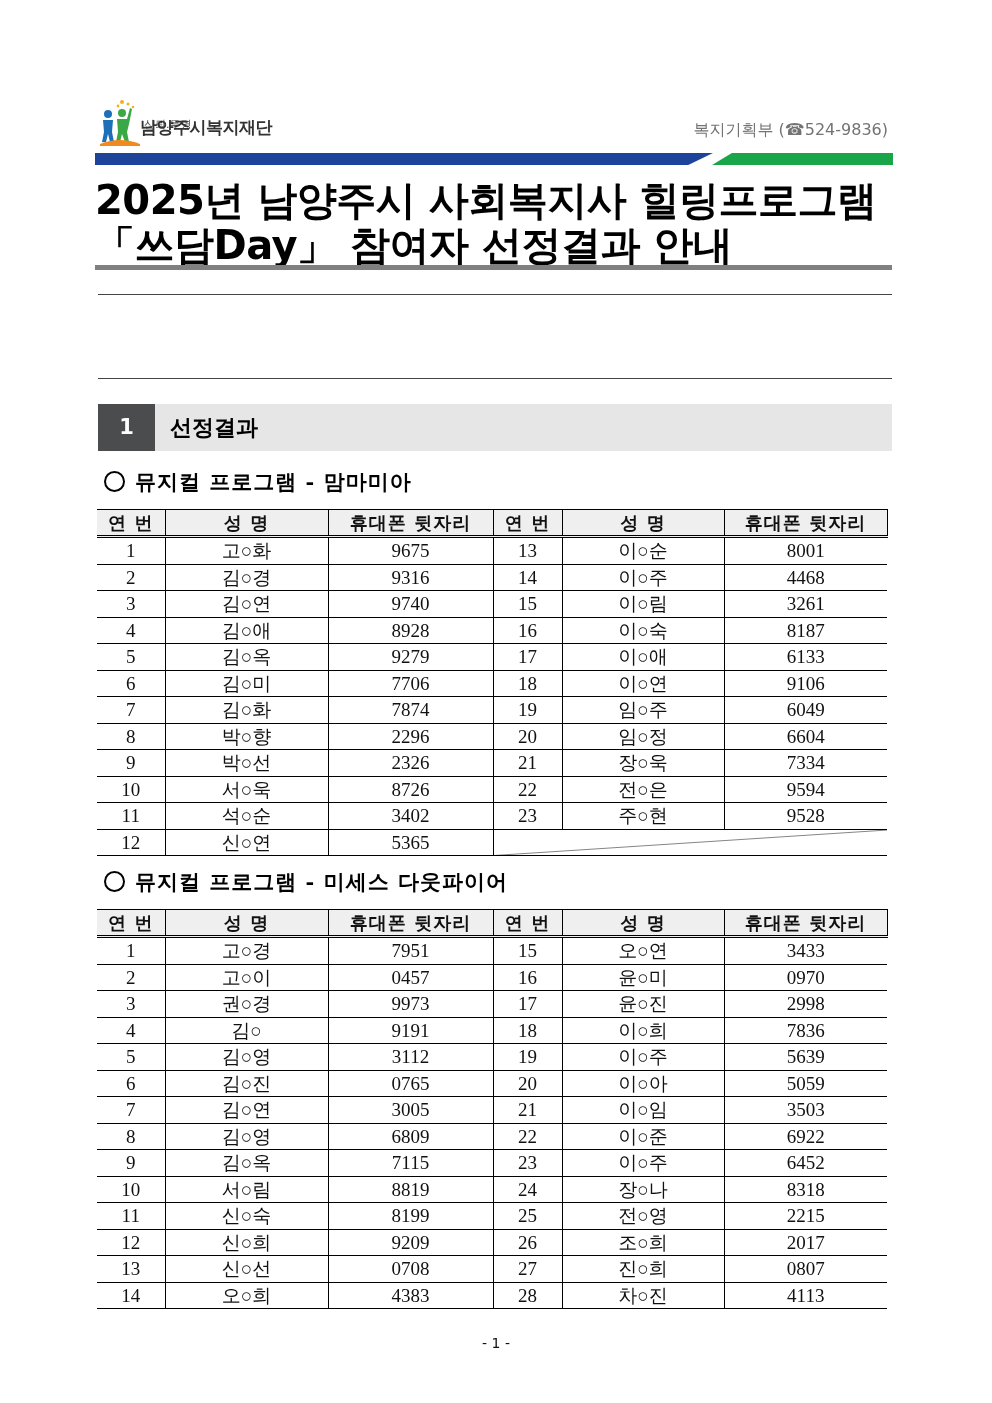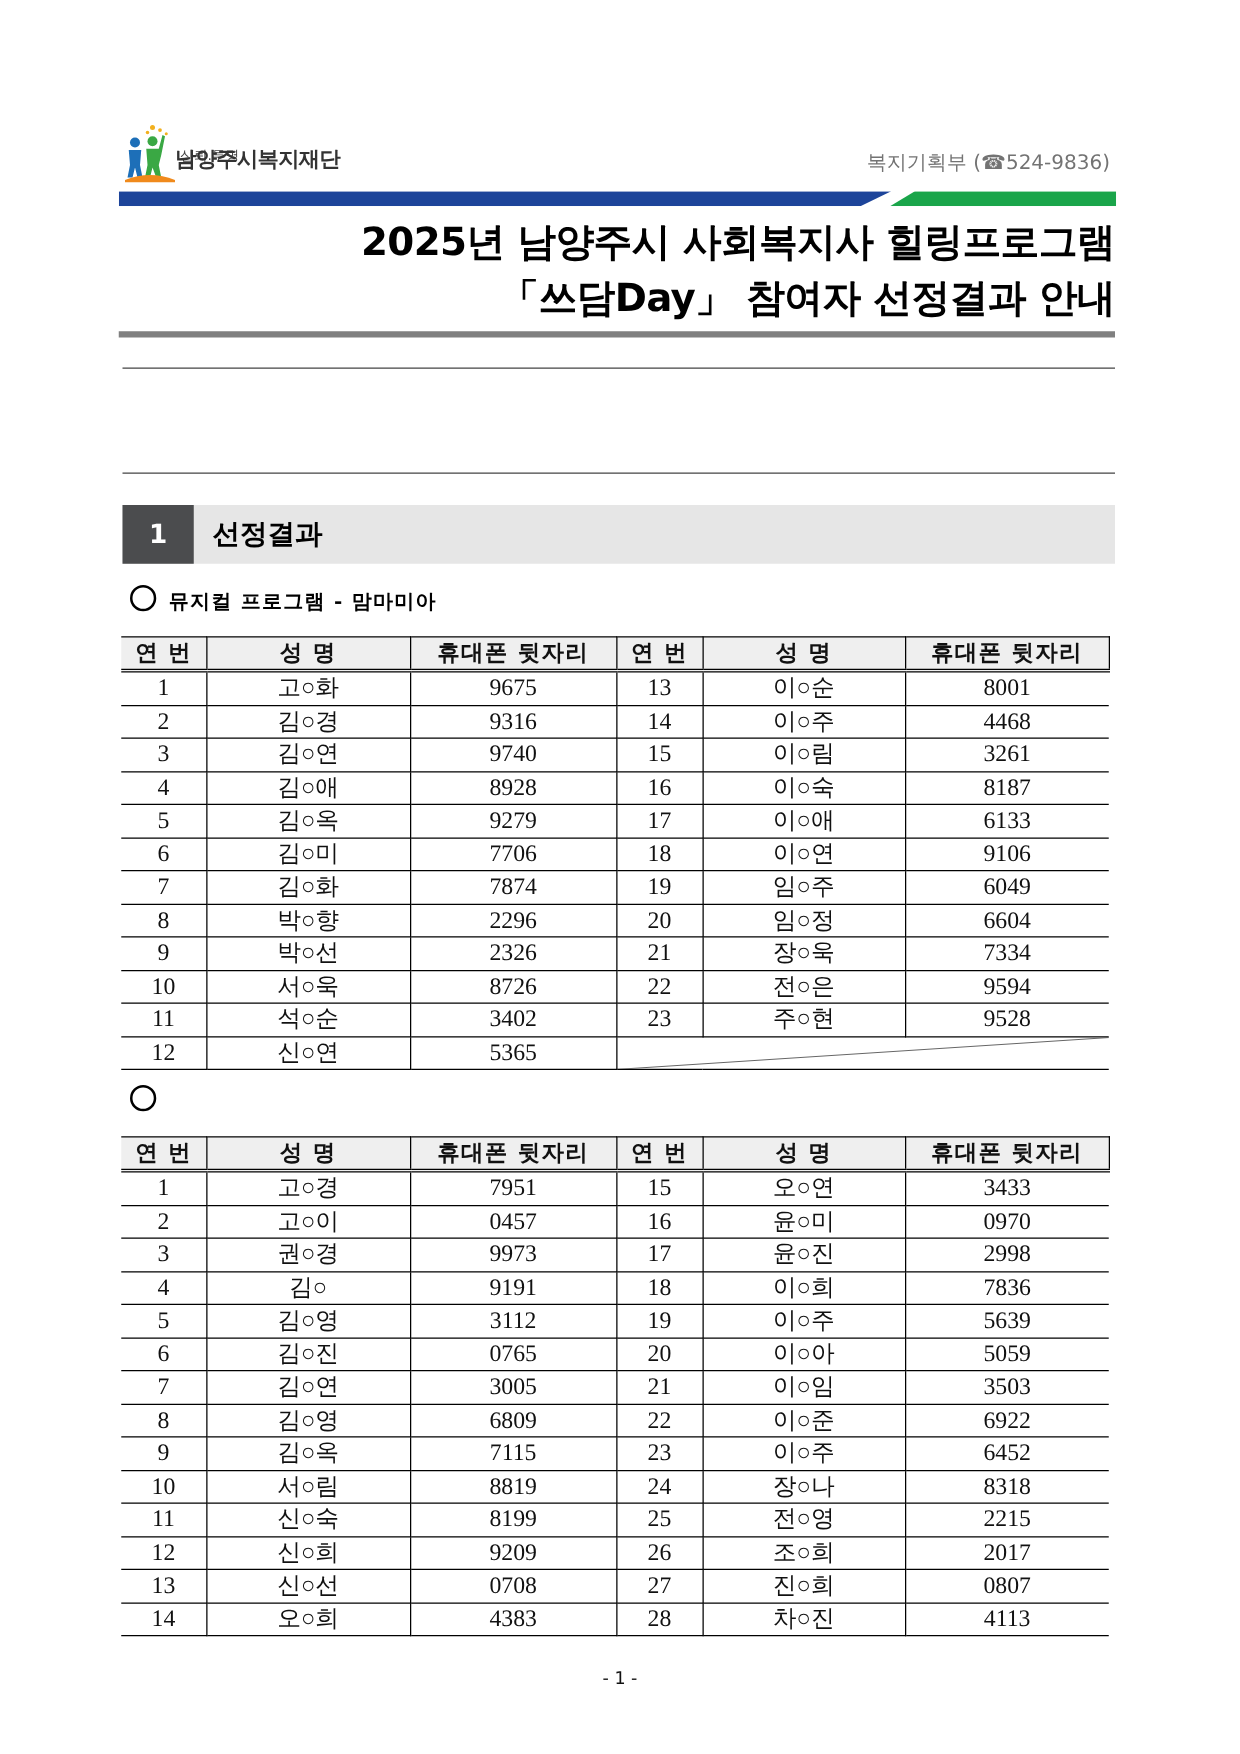--- a/index.html
+++ b/index.html
@@ -5,31 +5,31 @@
   html, body { margin: 0; padding: 0; background: #ffffff; }
   body { width: 992px; height: 1403px; position: relative; overflow: hidden; font-family: "DejaVu Sans", sans-serif; color: #111; }
   .logo { position: absolute; left: 100px; top: 98px; width: 200px; height: 48px; }
   .logo svg { position: absolute; left: 0; top: 0; }
   .logo .slogan { position: absolute; left: 44px; top: 4px; font-size: 11px; color: #444; font-family: "DejaVu Sans", sans-serif; margin-top: 15px; }
   .logo .org { position: absolute; left: 40px; top: 18px; font-size: 17px; color: #333; font-weight: bold; font-family: Liberation Serif, serif; letter-spacing: -0.5px; }
   .dept { position: absolute; right: 104px; top: 120px; font-size: 16px; font-family: "DejaVu Sans", sans-serif; color: #737373; }
   .stripe { position: absolute; top: 153px; height: 12px; }
   .stripe.blue { left: 95px; width: 618px; background: #1d449a; clip-path: polygon(0 0, 100% 0, 96% 100%, 0 100%); }
   .stripe.green { left: 712px; width: 181px; background: #1aa54a; clip-path: polygon(11% 0, 100% 0, 100% 100%, 0 100%); }
-  .title { position: absolute; left: 95px; width: 797px; text-align: right; font-family: "DejaVu Sans", sans-serif; font-weight: bold; font-size: 31px; color: #000; letter-spacing: -0.5px; }
+  .title { position: absolute; left: 95px; width: 797px; text-align: left; font-family: "DejaVu Sans", sans-serif; font-weight: bold; font-size: 40px; color: #000; letter-spacing: -0.5px; }
   .title.l1 { top: 173px; }
   .title.l2 { top: 218px; }
   .title-bar { position: absolute; left: 95px; top: 265px; width: 797px; height: 5px; background: #808080; }
   .intro { position: absolute; left: 98px; top: 294px; width: 794px; height: 83px; border-top: 1.5px solid #444; border-bottom: 1.5px solid #444; }
   .intro p { margin: 0; text-align: center; font-family: "DejaVu Serif", serif; font-size: 19px; line-height: 40px; letter-spacing: 1px; }
   .intro p:first-child { margin-top: 2px; }
   .section { position: absolute; left: 98px; top: 404px; width: 794px; height: 47px; background: #e6e6e6; }
   .section .num { position: absolute; left: 0; top: 0; width: 57px; height: 47px; background: #4b4c4e; color: #fff; font-weight: bold; font-size: 21px; text-align: center; line-height: 47px; font-family: "DejaVu Sans", sans-serif; }
   .section .label { position: absolute; left: 72px; top: 0; line-height: 47px; font-weight: bold; font-size: 22px; font-family: "DejaVu Sans", sans-serif; color: #000; }
-  .subhead { position: absolute; left: 104px; font-family: "DejaVu Serif", serif; font-size: 16px; font-weight: bold; letter-spacing: 1px; color: #000; }
+  .subhead { position: absolute; left: 104px; font-family: "DejaVu Serif", serif; font-size: 21px; font-weight: bold; letter-spacing: 1px; color: #000; }
   .subhead .circ { display: inline-block; width: 21px; height: 21px; border: 2px solid #000; border-radius: 50%; vertical-align: -3px; margin-right: 10px; box-sizing: border-box; }
   table.roster { position: absolute; left: 97px; width: 790px; border-collapse: collapse; font-family: "Liberation Serif", "DejaVu Serif", serif; font-size: 19px; table-layout: fixed; }
   table.roster th, table.roster td { border: 1px solid #000; text-align: center; padding: 0; height: 25.5px; line-height: 25px; white-space: nowrap; }
   table.roster th { background: #efefef; font-family: "DejaVu Serif", serif; font-weight: bold; font-size: 18px; border-bottom: 3px double #000; height: 24px; letter-spacing: 1px; }
   table.roster tr > :first-child { border-left: none; }
   table.roster tr > :last-child { border-right: none; }
   table.roster thead th:last-child { border-right: 1px solid #000; }
   td.empty { position: relative; }
   td.empty svg { position: absolute; left: 0; top: 0; width: 100%; height: 100%; }
   .page-num { position: absolute; left: 0; width: 992px; top: 1335px; text-align: center; font-size: 14px; font-family: "DejaVu Sans", sans-serif; }
@@ -187,21 +187,21 @@
         <td colspan="3" class="empty">
           <svg viewBox="0 0 100 10" preserveAspectRatio="none">
             <line x1="0" y1="10" x2="100" y2="0" stroke="#000" stroke-width="0.15"></line>
           </svg>
         </td>
       </tr>
     </tbody>
 </table>
 
 <div class="subhead" style="top:868px;">
-  <span class="circ"></span>
+  <span class="circ"></span><span>뮤지컬 프로그램 - 미세스 다웃파이어</span>
 </div>
 <table class="roster" style="top:909px;">
   <colgroup>
       <col class="c1">
       <col class="c2">
       <col class="c3">
       <col class="c4">
       <col class="c5">
       <col class="c6">
     </colgroup>

